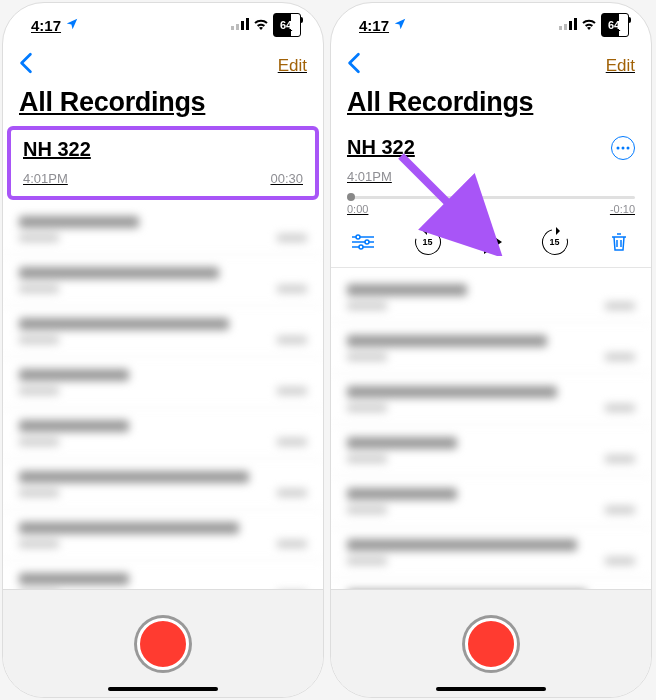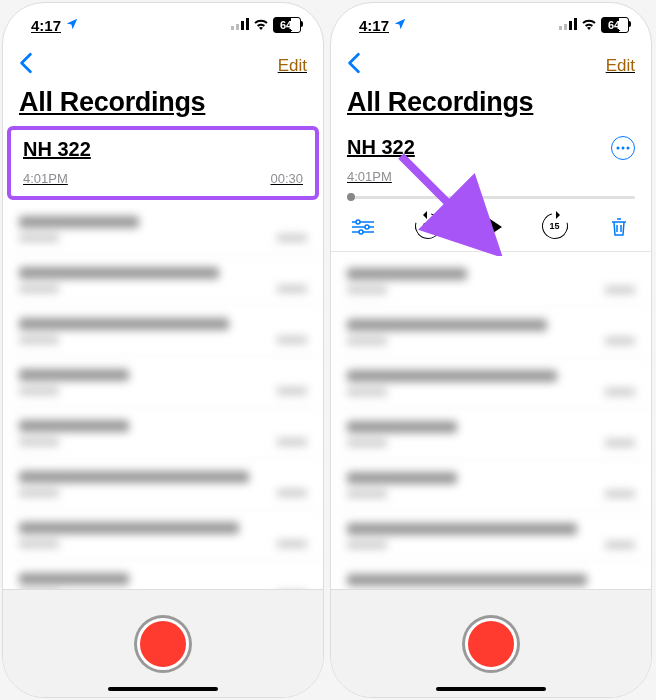--- a/index.html
+++ b/index.html
@@ -34,21 +34,21 @@
       align-items: center;
       border: 1px solid #000;
       border-radius: 3px;
       padding: 1px 4px 1px 2px;
       font-size: 11px;
       font-weight: 700;
       position: relative;
       background: linear-gradient(to right, #000 64%, #fff 64%);
       color: #fff;
       width: 28px;
-      height: 16px;
+      height: 24px;
       justify-content: center;
     }
     .battery-box::after {
       content: '';
       position: absolute;
       right: -3px;
       top: 3px;
       width: 2px;
       height: 6px;
       background: #000;
@@ -124,21 +124,21 @@
     .scrubber-times {
       display: flex;
       justify-content: space-between;
       font-size: 11px;
       color: #8e8e93;
       margin-top: 4px;
     }
     .playback-controls {
       display: flex;
       justify-content: space-between;
-      align-items: flex-end;
+      align-items: center;
       margin-top: 14px;
       padding: 0 4px;
     }
     .ctrl-icon { width: 24px; height: 24px; display: flex; align-items: center; justify-content: center; }
     .sliders-icon { color: #007aff; }
     .skip-icon { position: relative; width: 26px; height: 26px; }
     .skip-circle {
       position: absolute;
       inset: 0;
       border: 1.5px solid #000;
@@ -350,20 +350,24 @@
           <svg width="14" height="4" viewBox="0 0 14 4" fill="#007aff">
               <circle cx="2" cy="2" r="1.5"></circle>
               <circle cx="7" cy="2" r="1.5"></circle>
               <circle cx="12" cy="2" r="1.5"></circle>
             </svg>
         </div>
       </div>
       <div class="scrubber">
         <div class="scrubber-knob"></div>
       </div>
+      <div class="scrubber-times">
+        <span>0:00</span>
+        <span>-0:10</span>
+      </div>
       <div class="playback-controls">
         <div class="ctrl-icon sliders-icon">
           <svg width="22" height="16" viewBox="0 0 22 16" fill="none" stroke="#007aff" stroke-width="1.5">
               <line x1="0" y1="3" x2="22" y2="3"></line>
               <line x1="0" y1="8" x2="22" y2="8"></line>
               <line x1="0" y1="13" x2="22" y2="13"></line>
               <circle cx="6" cy="3" r="2" fill="#fff"></circle>
               <circle cx="15" cy="8" r="2" fill="#fff"></circle>
               <circle cx="9" cy="13" r="2" fill="#fff"></circle>
             </svg>

